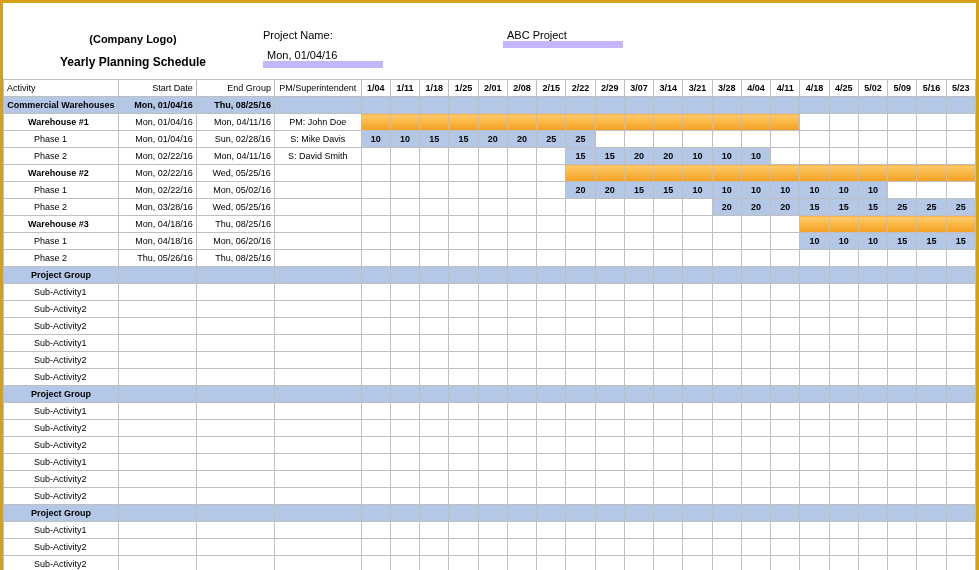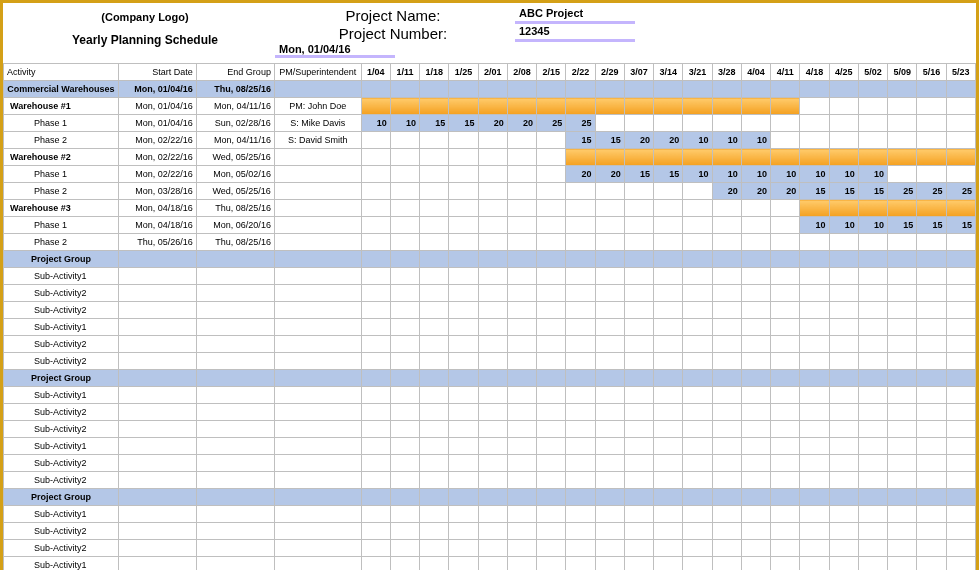--- a/index.html
+++ b/index.html
@@ -1,58 +1,54 @@
 <!DOCTYPE html>
 <html><head>
 <meta charset="utf-8">
 <style>
 * { margin: 0; padding: 0; box-sizing: border-box; }
 body { font-family: Arial, sans-serif; font-size: 10px; background: #fff; border: 3px solid #d4a017; width: 979px; overflow: hidden; }
 .wrapper { width: 100%; }
-.header-area { display: flex; padding: 4px 12px; }
+.header-area { display: flex; padding: 4px 0; margin-top: 22px; }
 .header-left { width: 260px; text-align: center; }
 .company-logo { font-weight: bold; font-size: 11px; padding: 4px; }
 .main-title { font-weight: bold; font-size: 12px; padding: 6px 0; }
 .header-right { flex: 1; }
 .meta-row { display: flex; margin-bottom: 1px; }
-.meta-label { width: 240px; text-align: center; padding-right: 4px; font-size: 15px; }
-.meta-value { font-weight: bold; border-bottom: 3px solid #c4b5fd; padding: 0 4px; font-size: 11px; width: 120px; }
+.meta-label { width: 240px; text-align: left; padding-right: 4px; font-size: 11px; }
+.meta-value { font-weight: normal; border-bottom: 7px solid #c4b5fd; padding: 0 4px; font-size: 11px; width: 120px; }
 table { border-collapse: collapse; width: 100%; table-layout: fixed; }
 th, td { border: 1px solid #bfbfbf; padding: 2px 3px; font-size: 9px; white-space: nowrap; overflow: hidden; height: 17px; }
 th { font-weight: normal; text-align: center; background: #fff; }
 .col-activity { width: 106px; text-align: left; }
 .col-date { width: 72px; text-align: right; }
 .col-pm { width: 80px; text-align: center; }
 .col-week { width: 27px; text-align: center; font-weight: bold; }
 .group-row td { background: #b4c7e7; font-weight: bold; }
 .group-row .col-activity { text-align: center; }
-.sub1 .col-activity { padding-left: 6px; font-weight: bold; }
+.sub1 .col-activity { padding-left: 24px; font-weight: bold; }
 .sub2 .col-activity { padding-left: 30px; }
 .bar-red { background: linear-gradient(#ff6b6b, #e63946); }
 .bar-orange { background: linear-gradient(#ffcb6b, #f4a020); }
-.bar-blue { background: #b4c7e7; color: #000; text-align: right; font-weight: bold; }
+.bar-blue { background: #b4c7e7; color: #000; text-align: center; font-weight: bold; }
 th.col-week, td.col-date2 { position: relative; }
 </style>
 </head>
 <body>
 
 <div class="wrapper">
   <div class="header-area">
     <div class="header-left">
       <div class="company-logo">(Company Logo)</div>
       <div class="main-title">Yearly Planning Schedule</div>
     </div>
     <div class="header-right" id="meta-rows">
         <div class="meta-row">
           <div class="meta-label">Project Name:</div>
           <div class="meta-value">ABC Project</div>
-        </div>
-        <div class="meta-row">
-          <div class="meta-label">Project Number:</div>
-          <div class="meta-value">12345</div>
         </div>
         <div class="meta-row">
           <div class="meta-value">Mon, 01/04/16</div>
         </div>
       </div>
   </div>
 
   <table>
     <thead>
       <tr id="header-row">

